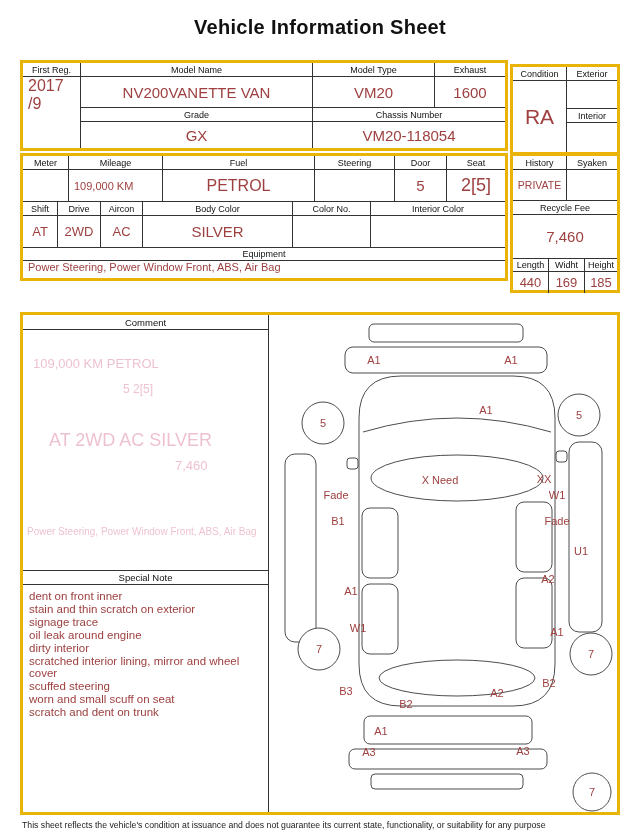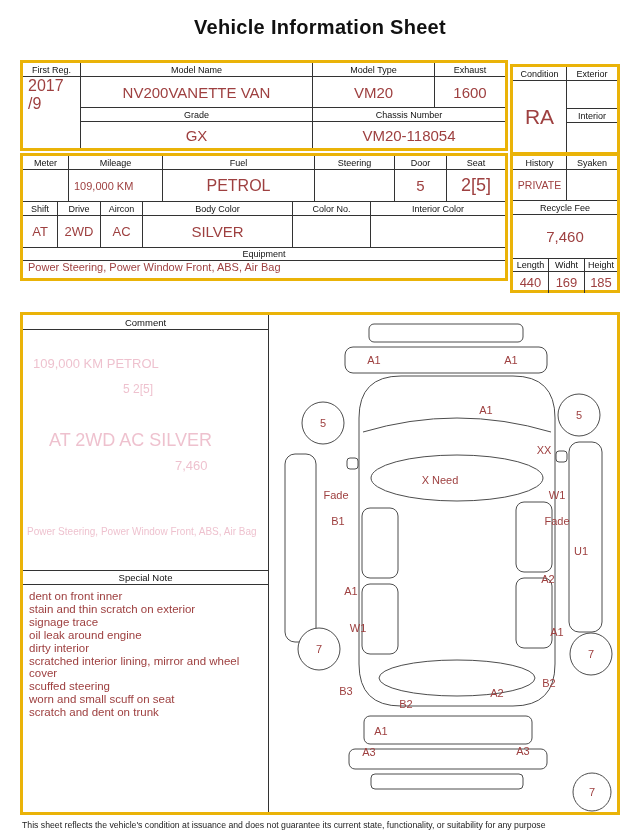--- a/index.html
+++ b/index.html
@@ -189,21 +189,21 @@
         <rect x="80" y="431" width="198" height="20" rx="6"></rect>
         <rect x="102" y="456" width="152" height="15" rx="4"></rect>
       </g>
     </svg>
     <div id="markerLayer">
         <span class="marker" style="left: 105px; top: 42px;">A1</span>
         <span class="marker" style="left: 242px; top: 42px;">A1</span>
         <span class="marker" style="left: 217px; top: 92px;">A1</span>
         <span class="marker" style="left: 54px; top: 105px;">5</span>
         <span class="marker" style="left: 310px; top: 97px;">5</span>
-        <span class="marker" style="left: 275px; top: 132px;">XX</span>
+        <span class="marker" style="left: 275px; top: 161px;">XX</span>
         <span class="marker" style="left: 171px; top: 162px;">X Need</span>
         <span class="marker" style="left: 67px; top: 177px;">Fade</span>
         <span class="marker" style="left: 288px; top: 177px;">W1</span>
         <span class="marker" style="left: 69px; top: 203px;">B1</span>
         <span class="marker" style="left: 288px; top: 203px;">Fade</span>
         <span class="marker" style="left: 312px; top: 233px;">U1</span>
         <span class="marker" style="left: 279px; top: 261px;">A2</span>
         <span class="marker" style="left: 82px; top: 273px;">A1</span>
         <span class="marker" style="left: 89px; top: 310px;">W1</span>
         <span class="marker" style="left: 288px; top: 314px;">A1</span>

